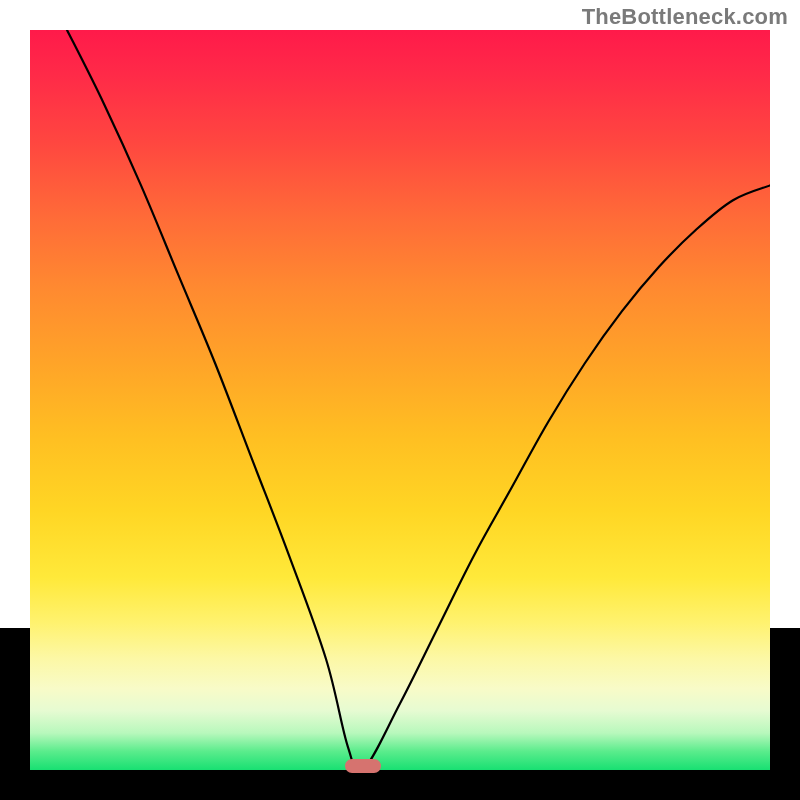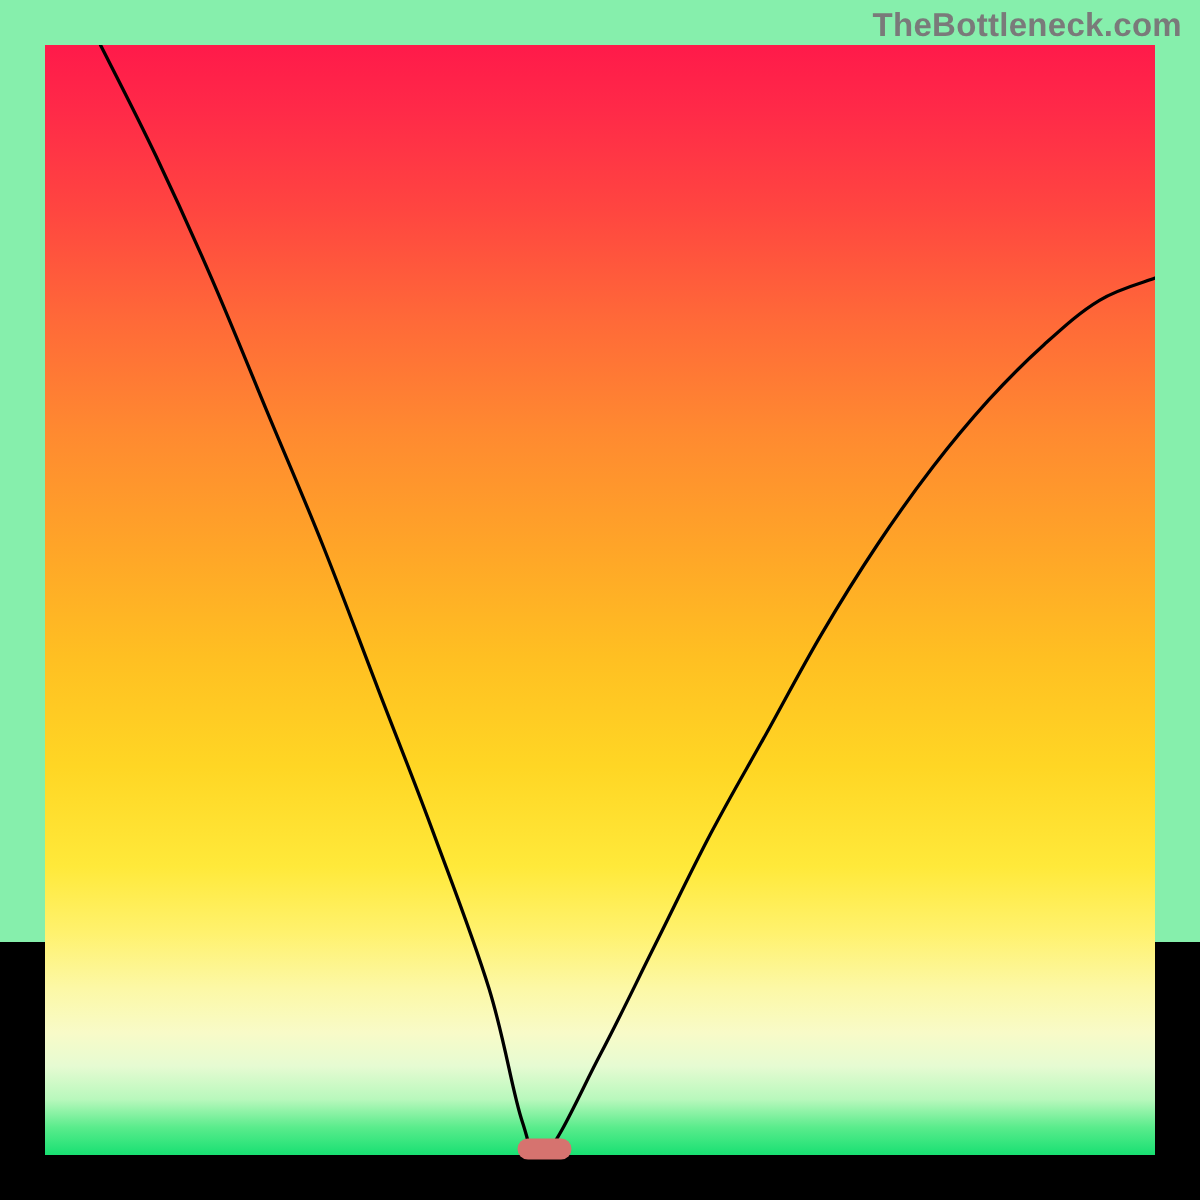--- a/index.html
+++ b/index.html
@@ -9,21 +9,21 @@
     height: 800px;
     background: #000;
     overflow: hidden;
   }
   .frame {
     position: absolute;
     left: 0;
     top: 0;
     width: 800px;
     height: 628px;
-    background: #86efac;
+    background: #ffffff;
     text-decoration: underline;
   }
   .plot {
     position: absolute;
     left: 30px;
     top: 30px;
     width: 740px;
     height: 740px;
     background: linear-gradient(
       to bottom,

